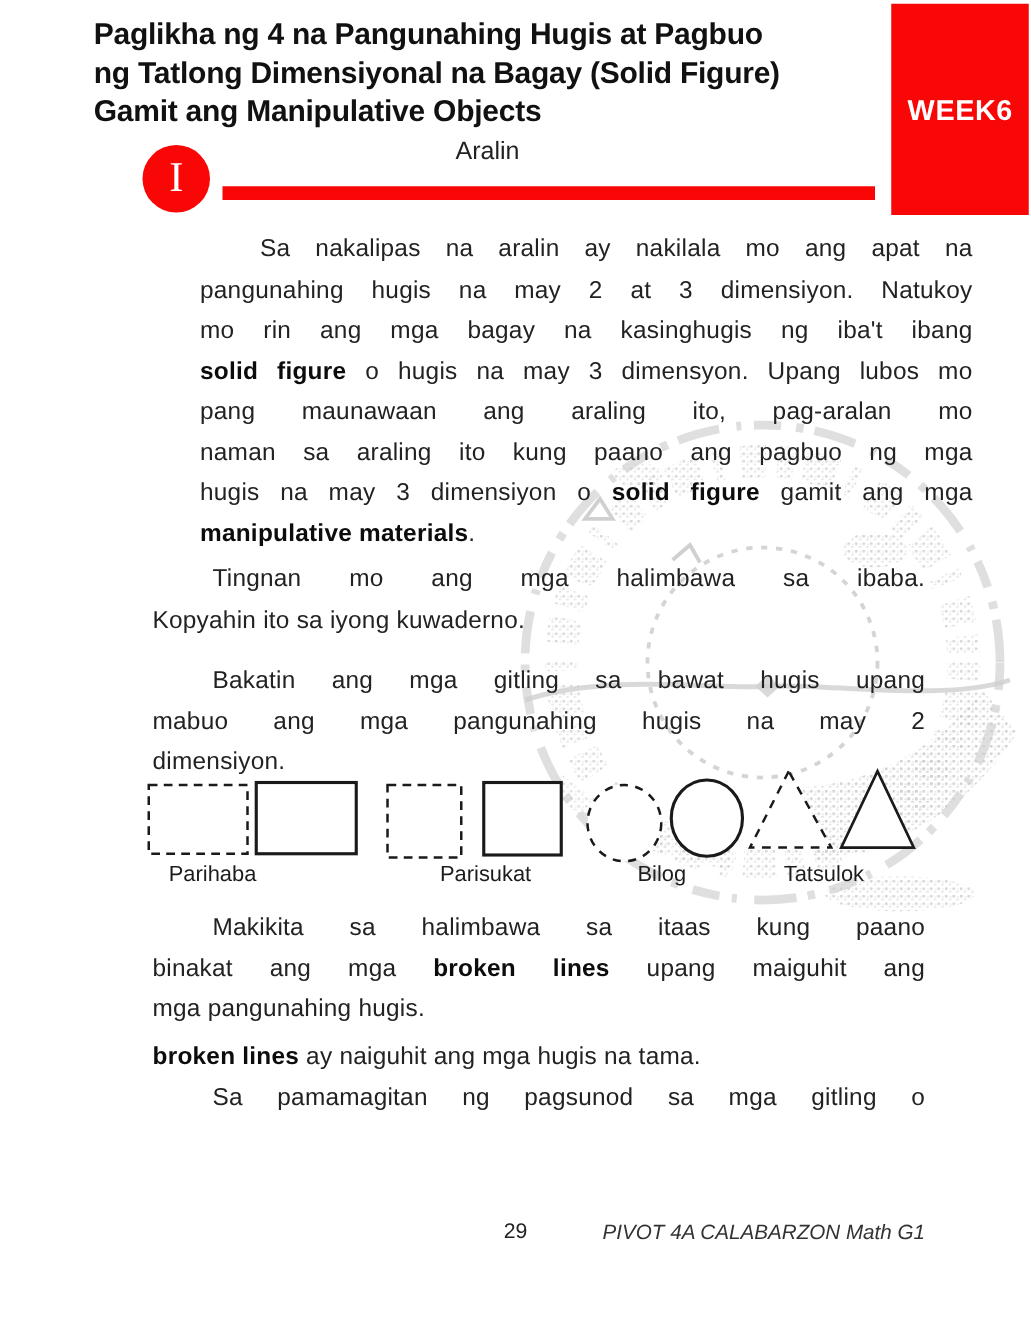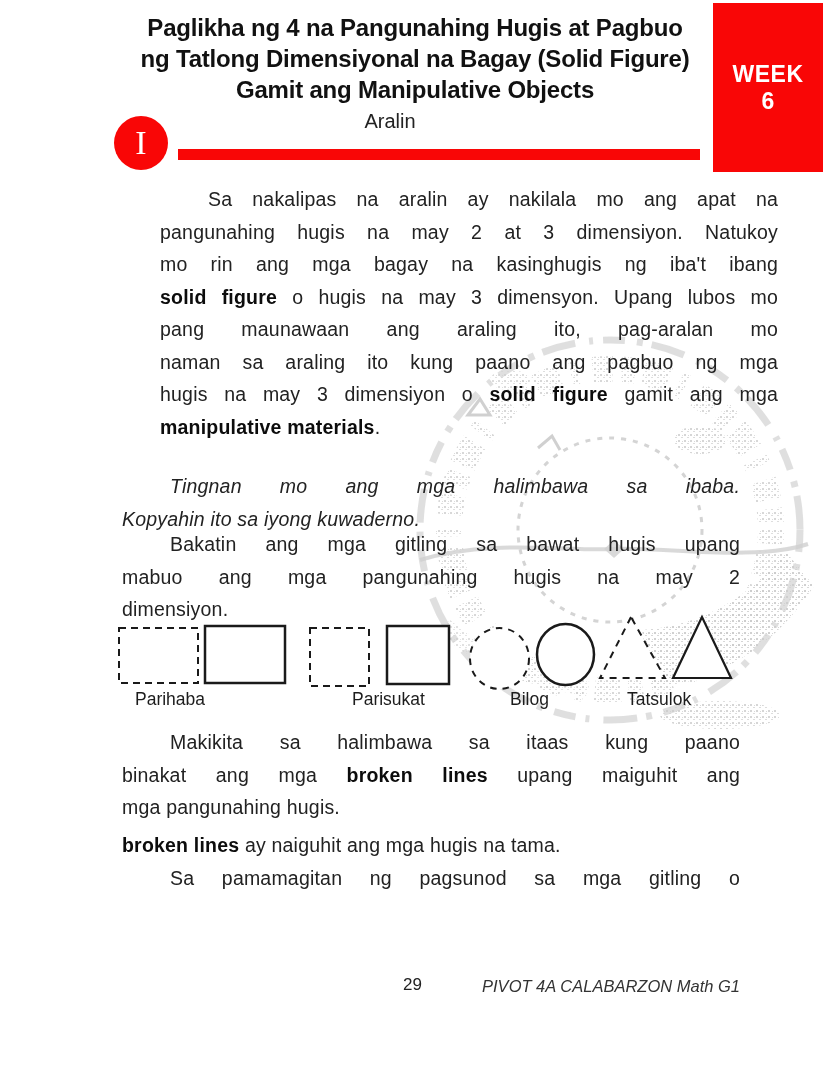--- a/index.html
+++ b/index.html
@@ -5,49 +5,49 @@
   html,body{margin:0;padding:0;}
   body{
     width:825px;height:1075px;background:#ffffff;overflow:hidden;position:relative;
     font-family:"Liberation Sans",sans-serif;color:#1b1b1b;
   }
   .abs{position:absolute;}
 
   
   .week-box{
     left:713px;top:3px;width:110px;height:169px;background:var(--red,#f90606);
-    display:flex;flex-direction:column;align-items:center;justify-content:center;
+    display:flex;flex-direction:row;align-items:center;justify-content:center;
     color:#fff;font-weight:bold;z-index:3;
   }
   .week-box .wk{font-size:23px;letter-spacing:.5px;line-height:26px;}
   .week-box .num{font-size:23px;line-height:28px;}
 
   
-  .title-block{left:75px;top:12px;width:680px;text-align:center;z-index:2;}
+  .title-block{left:75px;top:12px;width:680px;text-align:left;z-index:2;}
   .title-line{display:block;font-weight:bold;font-size:24px;line-height:31px;color:#111;letter-spacing:-.2px;}
   .subtitle{left:50px;top:110px;width:680px;text-align:center;font-size:20px;color:#222;z-index:2;}
 
   
   .lesson-circle{
     left:114px;top:116px;width:54px;height:54px;border-radius:50%;
     background:var(--red,#f90606);display:flex;align-items:center;justify-content:center;z-index:2;
   }
   .lesson-circle .roman{
     font-family:"Liberation Serif",serif;color:#fff;font-size:34px;line-height:34px;font-weight:normal;
   }
   .section-rule{left:178px;top:149px;width:522px;height:11px;background:var(--red,#f90606);z-index:2;}
 
   
   .para{left:122px;width:618px;font-size:19.5px;line-height:32.5px;color:#222;letter-spacing:.2px;z-index:2;}
   .para .line{text-align:justify;text-align-last:justify;white-space:normal;}
   .para .line.first{text-indent:48px;}
   .para .line.last{text-align-last:auto;}
   .para b{color:#0c0c0c;}
   .p1{top:183px;margin-left:38px;}
-  .p2{top:470px;font-style:italic;}
+  .p2{top:447px;}
   .p3{top:528px;}
   .p4{top:726px;}
   .p5{top:829px;}
 
   
   .shapes-svg{left:110px;top:612px;z-index:2;}
   .shape-label{font-size:17.5px;color:#1c1c1c;z-index:2;top:689px;}
   .lbl-0{left:135px;} .lbl-1{left:352px;} .lbl-2{left:510px;} .lbl-3{left:627px;}
 
   

